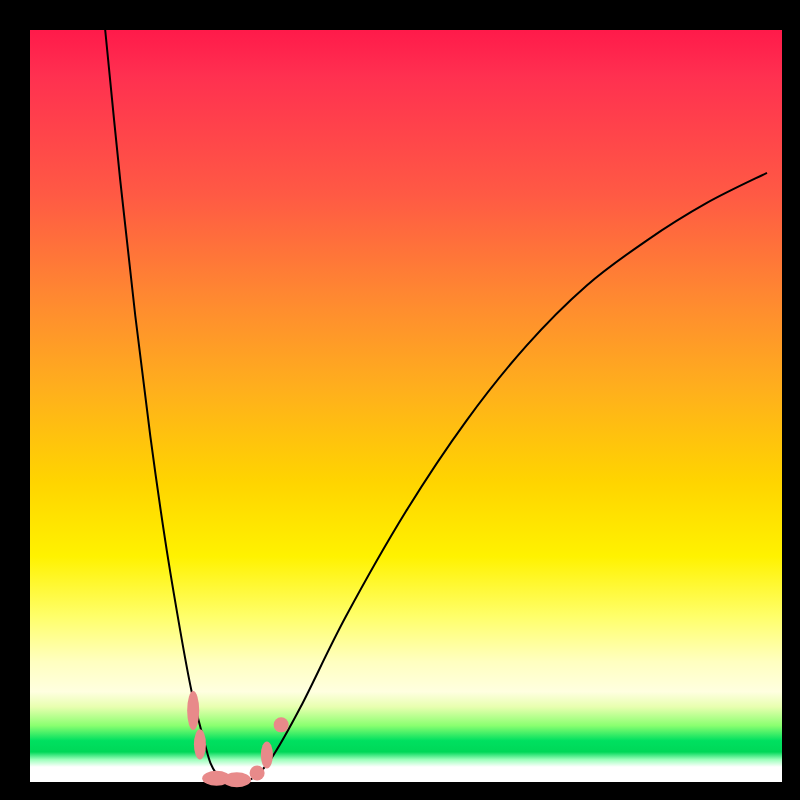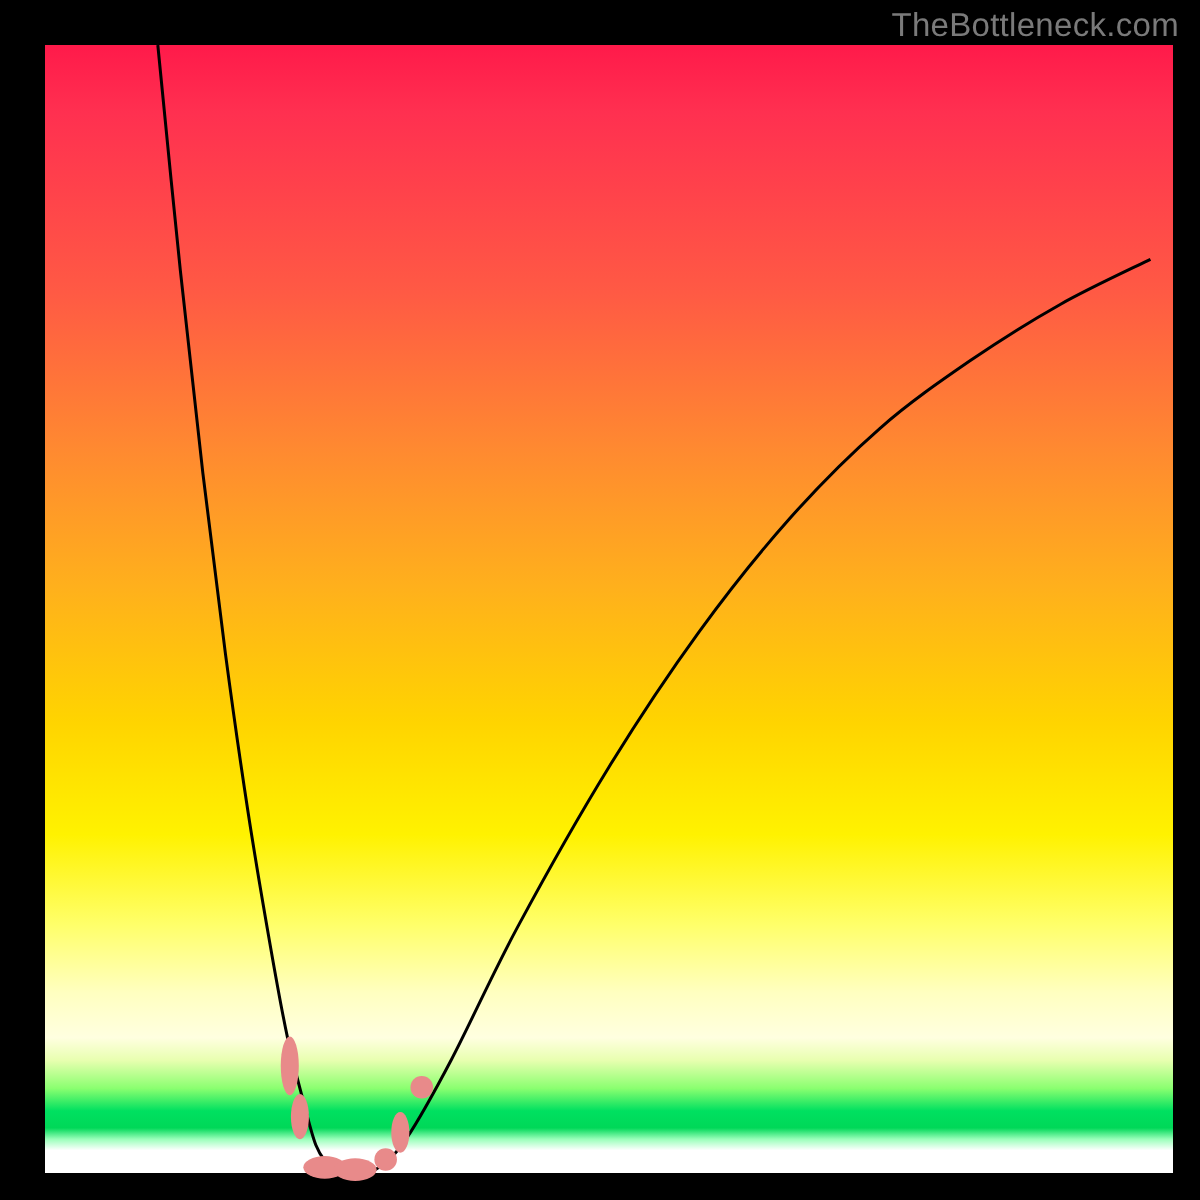--- a/index.html
+++ b/index.html
@@ -89,14 +89,13 @@
         <ellipse cx="163.184" cy="680.56" rx="6.016" ry="19.552000000000003" class="pill"></ellipse>
         <ellipse cx="169.952" cy="714.4" rx="6.016" ry="15.040000000000001" class="pill"></ellipse>
         <ellipse cx="186.496" cy="748.24" rx="14.288" ry="7.5200000000000005" class="pill"></ellipse>
         <ellipse cx="206.8" cy="749.744" rx="14.288" ry="7.5200000000000005" class="pill"></ellipse>
         <circle cx="227.10399999999998" cy="742.976" r="7.5200000000000005" class="dot"></circle>
         <ellipse cx="236.88" cy="724.928" rx="6.016" ry="13.536000000000001" class="pill"></ellipse>
         <circle cx="251.16799999999998" cy="694.848" r="7.5200000000000005" class="dot"></circle>
       </g>
   </svg>
 
-  <div class="watermark">TheBottleneck.com</div>
 </div>
 
 </body></html>

